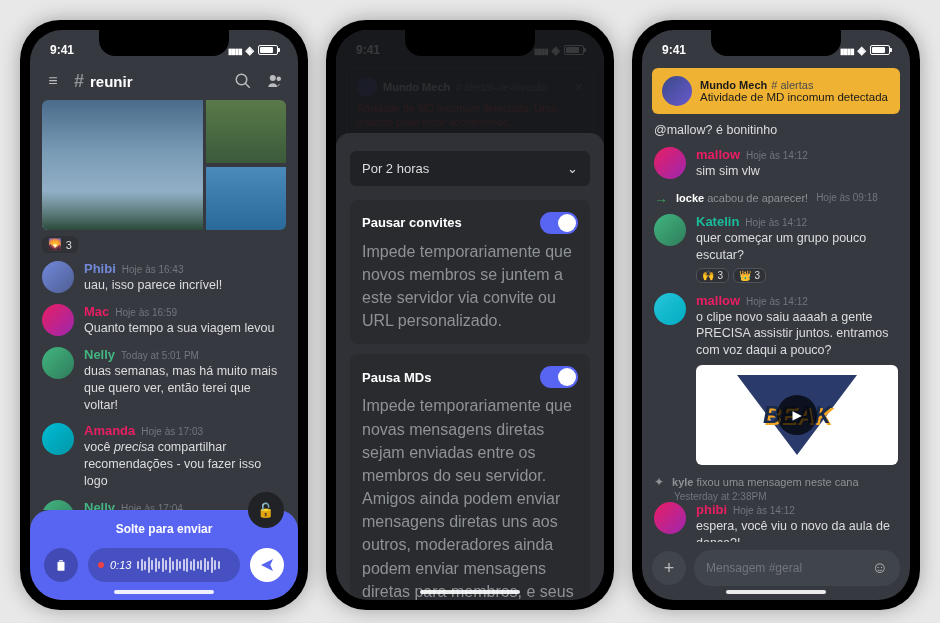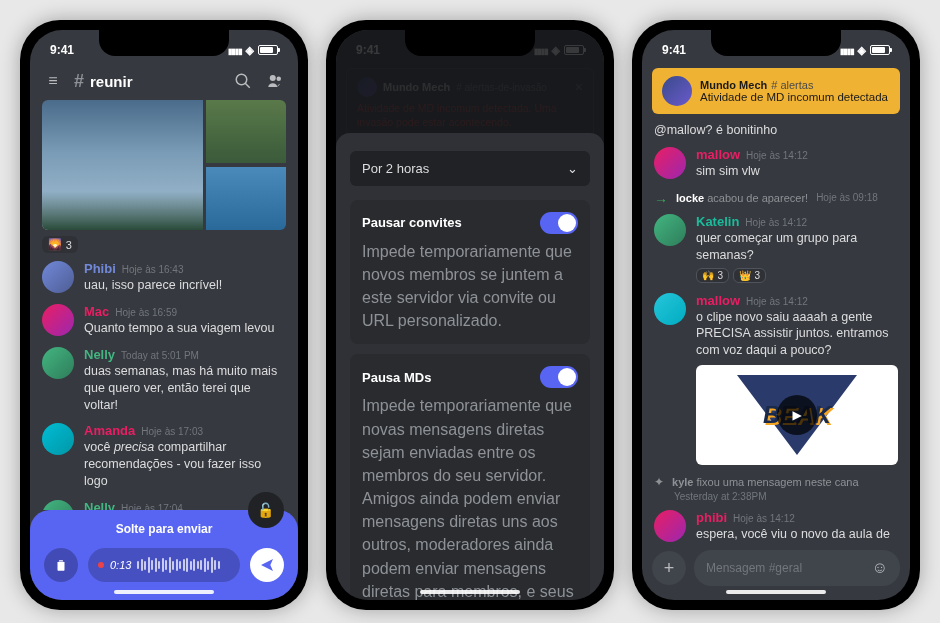--- a/index.html
+++ b/index.html
@@ -96,21 +96,21 @@
 .reactions-inline { display: flex; gap: 4px; margin-top: 4px; }
 .react-pill { display: inline-flex; align-items: center; gap: 3px; background: #2f3136; border: 1px solid #4f545c; padding: 1px 5px; border-radius: 6px; font-size: 10px; color: #dcddde; }
 
 .video-embed { margin-top: 6px; background: #fff; border-radius: 6px; height: 100px; display: flex; align-items: center; justify-content: center; position: relative; overflow: hidden; }
 .beak-logo { font-weight: 900; font-size: 24px; color: #1a2a4a; font-style: italic; position: relative; z-index: 2; text-shadow: 2px 2px 0 #f5a623; }
 .play-btn { position: absolute; width: 40px; height: 40px; background: rgba(0,0,0,0.7); border-radius: 50%; display: flex; align-items: center; justify-content: center; color: #fff; z-index: 3; }
 .triangle-bg { position: absolute; width: 0; height: 0; border-left: 60px solid transparent; border-right: 60px solid transparent; border-bottom: 80px solid #2a3a6a; transform: rotate(180deg); top: 10px; }
 
 .pinned-msg { display: flex; align-items: center; gap: 8px; margin: 8px 0 2px; color: #8e9297; font-size: 11px; }
 .pin-icon { font-size: 12px; }
-.pinned-sub { color: #72767d; font-size: 10px; margin-left: 20px; margin-bottom: 8px; }
+.pinned-sub { color: #72767d; font-size: 10px; margin-left: 20px; margin-bottom: 0; }
 
 .input-bar { display: flex; align-items: center; gap: 8px; padding: 8px 10px 14px; }
 .plus-btn { width: 34px; height: 34px; border-radius: 50%; background: #40444b; display: flex; align-items: center; justify-content: center; color: #b9bbbe; font-size: 18px; cursor: pointer; }
 .text-input { flex: 1; background: #40444b; border-radius: 17px; padding: 9px 12px; display: flex; align-items: center; justify-content: space-between; color: #72767d; font-size: 12px; }
 .emoji-icon { color: #b9bbbe; font-size: 16px; }
 
 .dim-alert { opacity: 0.22; background: #36393f; margin: 6px 10px; border-radius: 6px; padding: 8px 10px; border: 1px solid #4f545c; }
 .dim-alert-head { display: flex; align-items: center; gap: 6px; margin-bottom: 4px; }
 .dim-alert-title { color: #fff; font-size: 11px; font-weight: 600; }
 .dim-alert-channel { color: #8e9297; font-size: 10px; }
@@ -364,21 +364,21 @@
         <span><span class="sys-name">locke</span> <span>acabou de aparecer!</span></span>
         <span class="timestamp">Hoje às 09:18</span>
       </div>
       <div class="msg">
         <div class="avatar av-green"></div>
         <div class="msg-body">
           <div class="msg-head">
               <span class="username u-teal">Katelin</span>
               <span class="timestamp">Hoje às 14:12</span>
             </div>
-          <div class="msg-text">quer começar um grupo para semanas?</div>
+          <div class="msg-text">quer começar um grupo pouco escutar?</div>
           <div class="reactions-inline">
             <span class="react-pill">
                 <span>🙌</span>
                 <span>3</span>
               </span>
             <span class="react-pill">
                 <span>👑</span>
                 <span>3</span>
               </span>
           </div>

